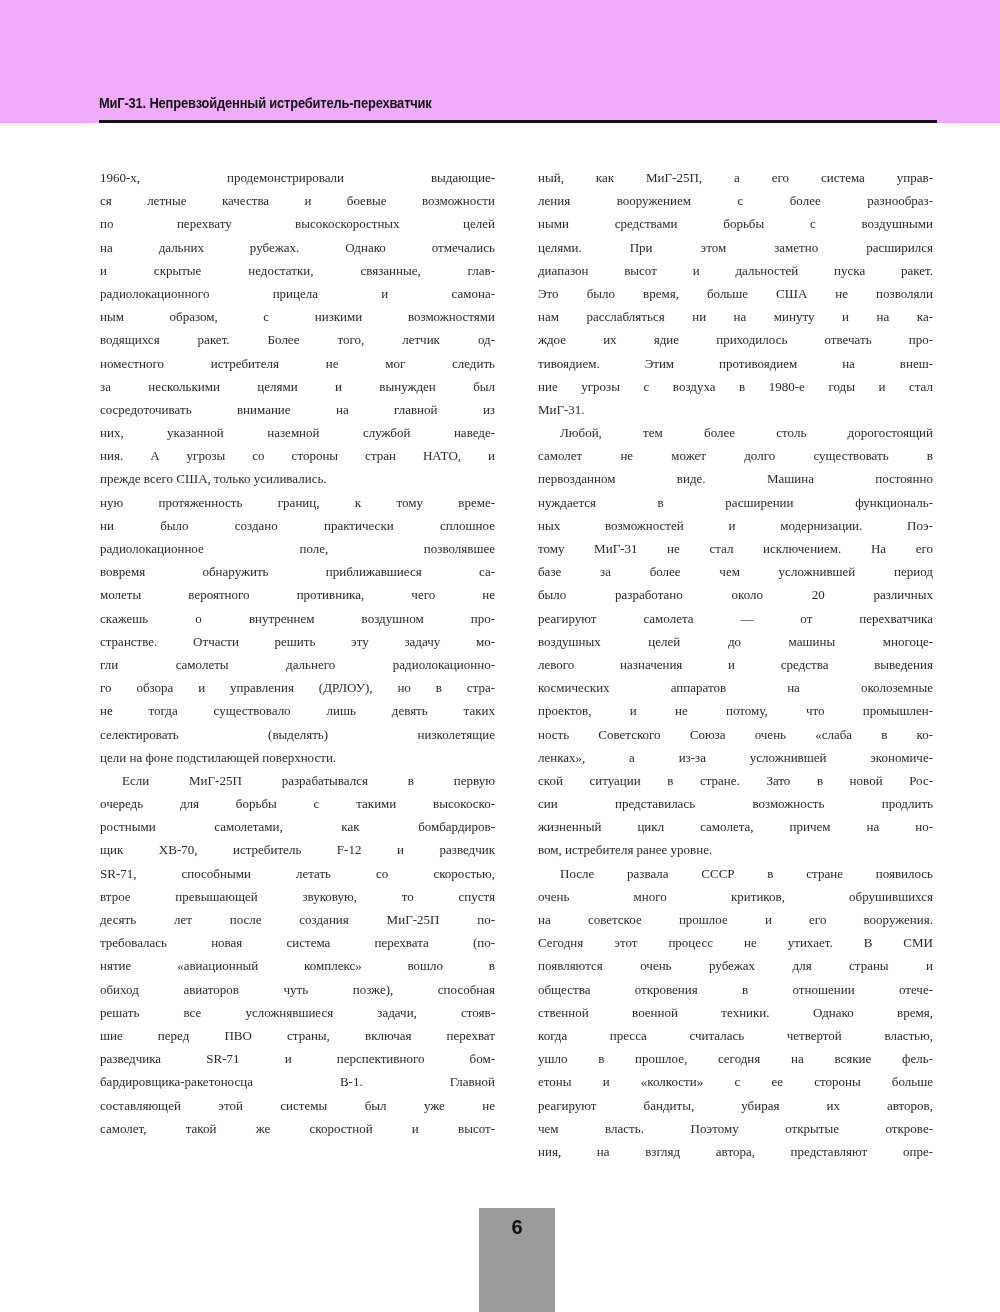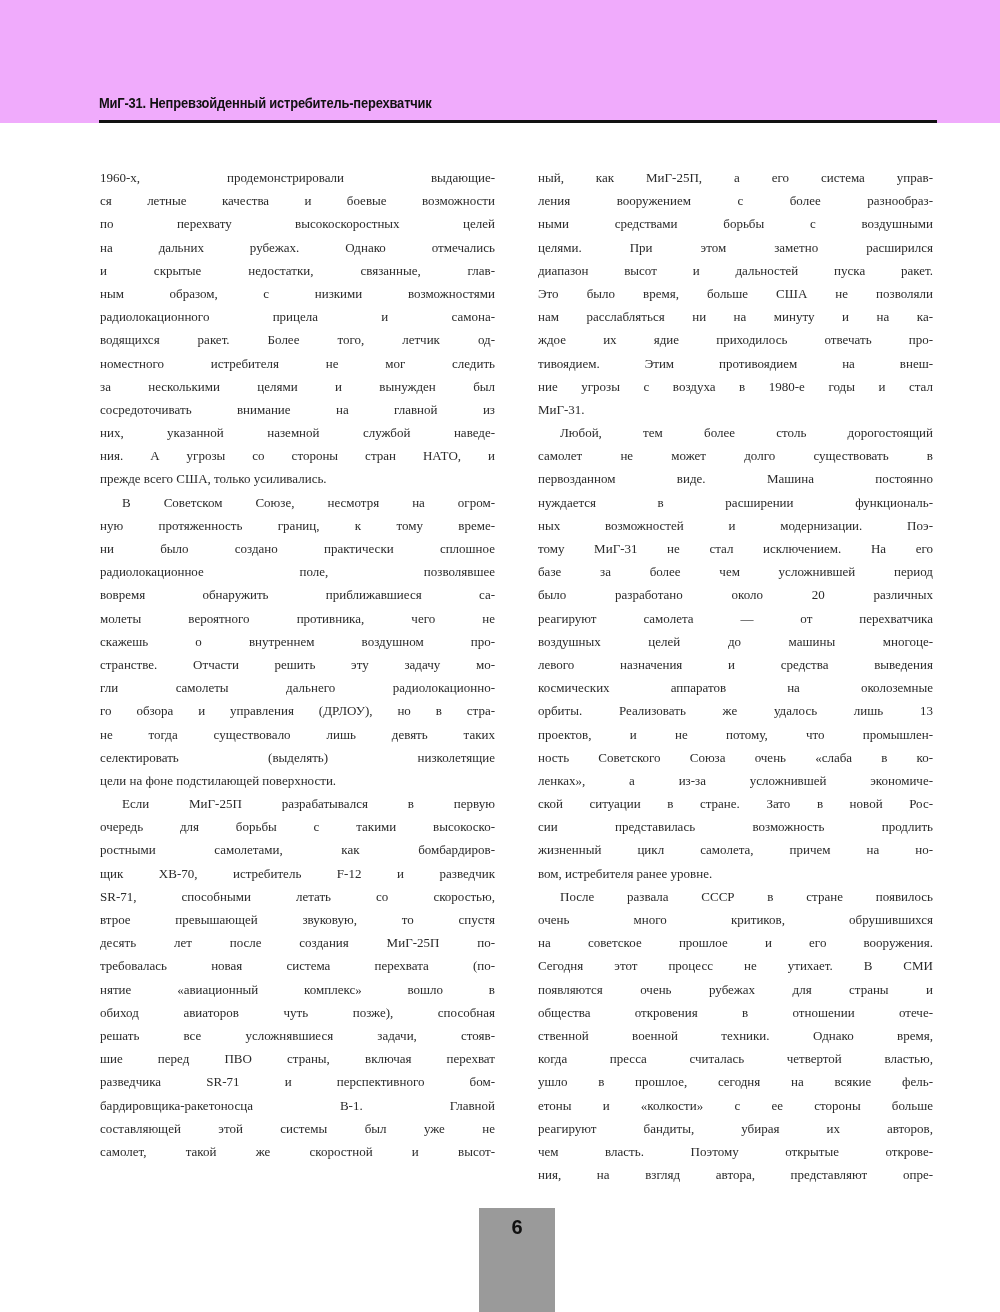--- a/index.html
+++ b/index.html
@@ -52,30 +52,29 @@
   <div class="running-title">МиГ-31. Непревзойденный истребитель-перехватчик</div>
   <div class="header-rule"></div>
 </div>
 
 <div class="column col-left">
     <span class="line">1960-х, продемонстрировали выдающие-</span>
     <span class="line">ся летные качества и боевые возможности</span>
     <span class="line">по перехвату высокоскоростных целей</span>
     <span class="line">на дальних рубежах. Однако отмечались</span>
     <span class="line">и скрытые недостатки, связанные, глав-</span>
+    <span class="line">радиолокационного прицела и самона-</span>
     <span class="line">ным образом, с низкими возможностями</span>
-    <span class="line">радиолокационного прицела и самона-</span>
     <span class="line">водящихся ракет. Более того, летчик од-</span>
     <span class="line">номестного истребителя не мог следить</span>
     <span class="line">за несколькими целями и вынужден был</span>
     <span class="line">сосредоточивать внимание на главной из</span>
     <span class="line">них, указанной наземной службой наведе-</span>
     <span class="line">ния. А угрозы со стороны стран НАТО, и</span>
     <span class="line last">прежде всего США, только усиливались.</span>
-    <span class="line indent">В Советском Союзе, несмотря на огром-</span>
     <span class="line">ную протяженность границ, к тому време-</span>
     <span class="line">ни было создано практически сплошное</span>
     <span class="line">радиолокационное поле, позволявшее</span>
     <span class="line">вовремя обнаружить приближавшиеся са-</span>
     <span class="line">молеты вероятного противника, чего не</span>
     <span class="line">скажешь о внутреннем воздушном про-</span>
     <span class="line">странстве. Отчасти решить эту задачу мо-</span>
     <span class="line">гли самолеты дальнего радиолокационно-</span>
     <span class="line">го обзора и управления (ДРЛОУ), но в стра-</span>
     <span class="line">не тогда существовало лишь девять таких</span>
@@ -115,21 +114,20 @@
     <span class="line">первозданном виде. Машина постоянно</span>
     <span class="line">нуждается в расширении функциональ-</span>
     <span class="line">ных возможностей и модернизации. Поэ-</span>
     <span class="line">тому МиГ-31 не стал исключением. На его</span>
     <span class="line">базе за более чем усложнившей период</span>
     <span class="line">было разработано около 20 различных</span>
     <span class="line">реагируют самолета — от перехватчика</span>
     <span class="line">воздушных целей до машины многоце-</span>
     <span class="line">левого назначения и средства выведения</span>
     <span class="line">космических аппаратов на околоземные</span>
-    <span class="line">орбиты. Реализовать же удалось лишь 13</span>
     <span class="line">проектов, и не потому, что промышлен-</span>
     <span class="line">ность Советского Союза очень «слаба в ко-</span>
     <span class="line">ленках», а из-за усложнившей экономиче-</span>
     <span class="line">ской ситуации в стране. Зато в новой Рос-</span>
     <span class="line">сии представилась возможность продлить</span>
     <span class="line">жизненный цикл самолета, причем на но-</span>
     <span class="line last">вом, истребителя ранее уровне.</span>
     <span class="line indent">После развала СССР в стране появилось</span>
     <span class="line">очень много критиков, обрушившихся</span>
     <span class="line">на советское прошлое и его вооружения.</span>

